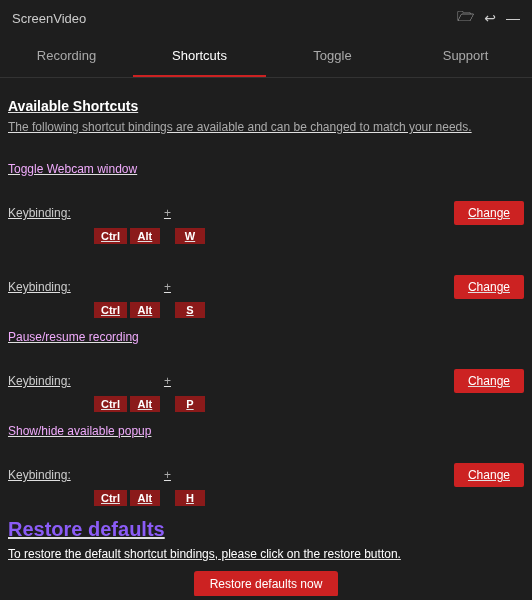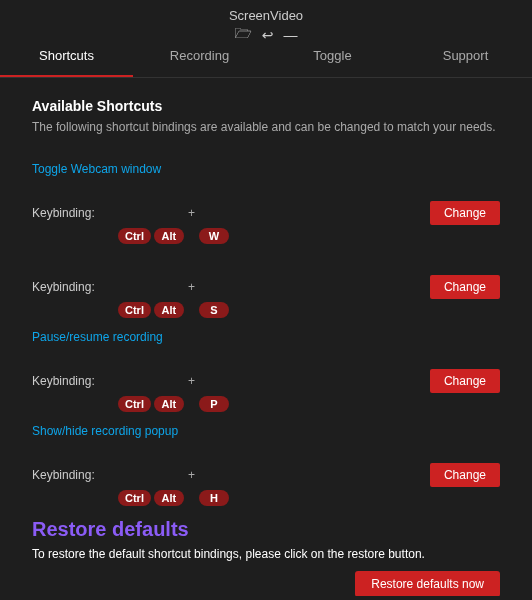--- a/index.html
+++ b/index.html
@@ -15,21 +15,20 @@
     }
 
     
     .title-bar {
       display: flex;
       align-items: center;
       justify-content: space-between;
       padding: 8px 12px;
       background-color: #1e1e1e;
       height: 36px;
-      flex-direction: column;
     }
     .title-bar-left {
       display: flex;
       align-items: center;
       gap: 6px;
     }
     .title-bar-title {
       font-size: 13px;
       color: #cccccc;
     }
@@ -60,42 +59,43 @@
       border-bottom: 2px solid transparent;
       position: relative;
     }
     .tab.active {
       color: #ffffff;
       border-bottom: 2px solid #cc2222;
     }
 
     
     .content {
-      padding: 20px 32px;
+      padding: 20px 8px;
       overflow-y: auto;
       height: calc(600px - 36px - 46px);
+      text-decoration: underline;
     }
 
     
     .section-title {
       font-size: 14px;
       font-weight: bold;
       color: #ffffff;
       margin-bottom: 6px;
     }
     .section-desc {
       font-size: 12px;
       color: #aaaaaa;
       margin-bottom: 28px;
     }
 
     
     .shortcut-label {
       font-size: 12px;
-      color: #0ea5e9;
+      color: #f0abfc;
       margin-bottom: 6px;
       margin-top: 12px;
     }
 
     .keybinding-row {
       display: flex;
       align-items: center;
       margin-bottom: 12px;
     }
     .keybinding-label {
@@ -106,21 +106,21 @@
     }
     .keys {
       display: flex;
       align-items: center;
       gap: 3px;
       flex: 1;
     }
     .key {
       background-color: #8b1a1a;
       color: #ffffff;
-      border-radius: 8px;
+      border-radius: 0;
       padding: 2px 7px;
       font-size: 11px;
       font-weight: 600;
       min-width: 30px;
       text-align: center;
       margin-top: 46px;
     }
     .plus-sign {
       color: #aaaaaa;
       font-size: 12px;
@@ -154,40 +154,40 @@
       color: #ffffff;
       border: none;
       border-radius: 3px;
       padding: 6px 16px;
       font-size: 12px;
       cursor: pointer;
       float: right;
     }
     .restore-row {
       display: flex;
-      justify-content: flex-end;
+      justify-content: center;
     }
   </style>
 </head>
 <body>
 
 <div class="title-bar">
   <div class="title-bar-left">
     <span class="title-bar-title">ScreenVideo</span>
   </div>
   <div class="title-bar-controls">
     <span class="title-bar-icon">🗁</span>
     <span class="title-bar-icon">↩</span>
     <span class="title-bar-icon">—</span>
   </div>
 </div>
 
 <div class="tab-bar">
+  <div class="tab">Recording</div>
   <div class="tab active">Shortcuts</div>
-  <div class="tab">Recording</div>
   <div class="tab">Toggle</div>
   <div class="tab">Support</div>
 </div>
 
 <div class="content">
 
   <div class="section-title">Available Shortcuts</div>
   <div class="section-desc">The following shortcut bindings are available and can be changed to match your needs.</div>
 
   <div class="shortcut-label">Toggle Webcam window</div>
@@ -218,21 +218,21 @@
     <span class="keybinding-label">Keybinding:</span>
     <div class="keys">
       <span class="key">Ctrl</span>
       <span class="key">Alt</span>
       <span class="plus-sign">+</span>
       <span class="key">P</span>
     </div>
     <button class="change-btn">Change</button>
   </div>
 
-  <div class="shortcut-label">Show/hide recording popup</div>
+  <div class="shortcut-label">Show/hide available popup</div>
   <div class="keybinding-row">
     <span class="keybinding-label">Keybinding:</span>
     <div class="keys">
       <span class="key">Ctrl</span>
       <span class="key">Alt</span>
       <span class="plus-sign">+</span>
       <span class="key">H</span>
     </div>
     <button class="change-btn">Change</button>
   </div>

